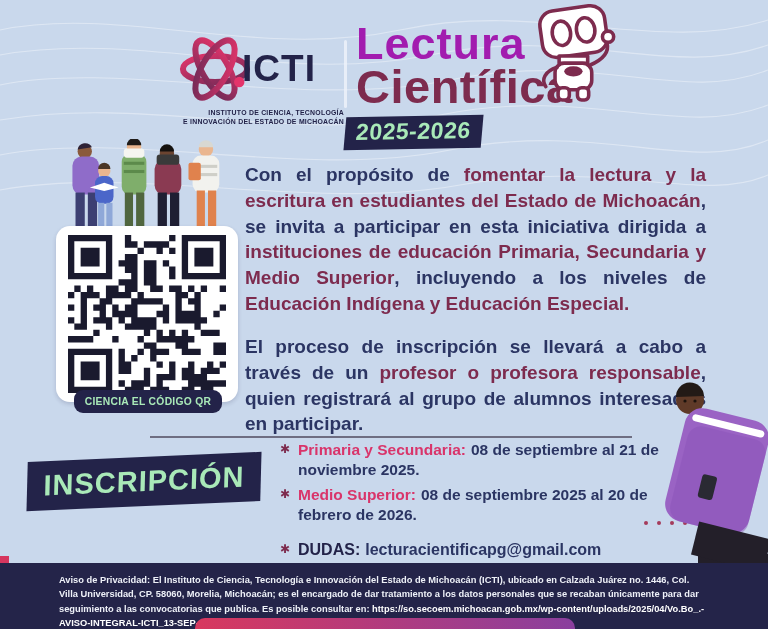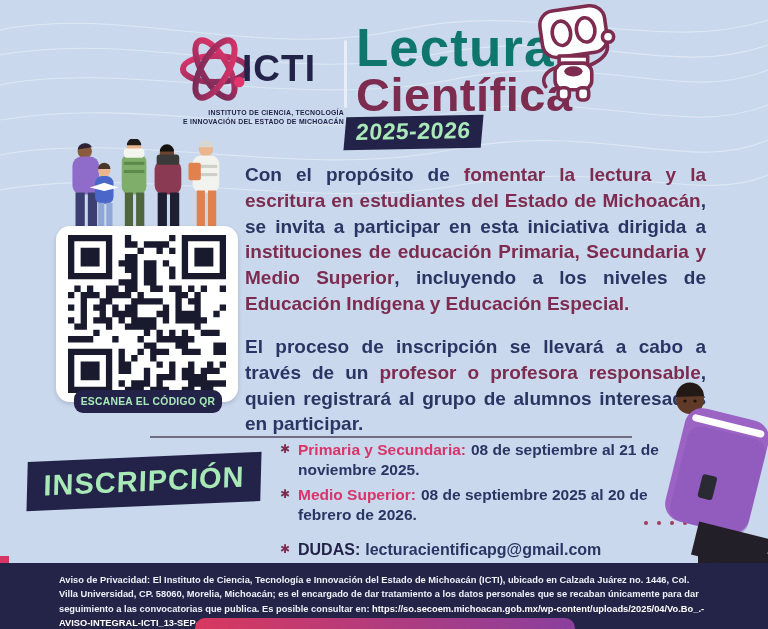--- a/index.html
+++ b/index.html
@@ -13,21 +13,21 @@
 
   
   .logo-block { left:148px; top:30px; width:196px; text-align:right; }
   .logo-row { display:flex; align-items:center; justify-content:center; }
   .atom-svg { width:78px; height:78px; margin-right:-12px; }
   .logo-acronym { font-size:37px; font-weight:800; color:#232349; letter-spacing:1px; }
   .logo-sub { margin-top:0px; color:#232349; font-size:6.9px; font-weight:700; letter-spacing:0.25px; line-height:1.35; }
   .divider-v { left:344px; top:40px; width:3px; height:68px; background:#edf2fa; border-radius:2px; opacity:.85; }
 
   .title-block { left:356px; top:21px; line-height:1; }
-  .title1 { font-size:53px; font-weight:800; color:#0f766e; letter-spacing:1px; }
+  .title1 { font-size:45px; font-weight:800; color:#a21caf; letter-spacing:1px; }
   .title2 { font-size:47px; font-weight:800; color:#7d2b4e; margin-top:-3px; letter-spacing:0.5px; }
   .robot-svg { left:510px; top:0px; width:138px; height:104px; }
 
   .convocatoria-row { left:345px; top:116px; display:flex; align-items:center; gap:9px; }
   .conv-label { font-size:21.5px; font-weight:800; color:#7d2b4e; letter-spacing:0.5px; }
   .conv-years { background:#232349; color:#a9e9b8; font-size:23px; font-weight:800; padding:2px 11px 4px; transform:skew(-6deg) rotate(-1deg); letter-spacing:0.5px; }
 
   
   .people-svg { left:56px; top:139px; width:190px; height:103px; }
   .qr-card { left:56px; top:226px; width:182px; height:176px; background:#ffffff; border-radius:14px; box-shadow:0 2px 4px rgba(40,40,80,.18); display:flex; justify-content:center; }
@@ -168,21 +168,21 @@
   </svg>
 
   <div class="abs qr-card">
     <svg viewBox="0 0 150 150">
         <path d="M54,0h6v6h-6zM96,0h6v6h-6zM54,6h6v6h-6zM60,6h6v6h-6zM72,6h6v6h-6zM78,6h6v6h-6zM84,6h6v6h-6zM90,6h6v6h-6zM66,12h6v6h-6zM84,12h6v6h-6zM96,12h6v6h-6zM54,18h6v6h-6zM60,18h6v6h-6zM48,24h6v6h-6zM54,24h6v6h-6zM60,24h6v6h-6zM72,24h6v6h-6zM78,24h6v6h-6zM90,24h6v6h-6zM54,30h6v6h-6zM60,30h6v6h-6zM72,30h6v6h-6zM78,30h6v6h-6zM96,30h6v6h-6zM60,36h6v6h-6zM72,36h6v6h-6zM78,36h6v6h-6zM96,36h6v6h-6zM48,42h6v6h-6zM54,42h6v6h-6zM60,42h6v6h-6zM72,42h6v6h-6zM78,42h6v6h-6zM6,48h6v6h-6zM18,48h6v6h-6zM36,48h6v6h-6zM42,48h6v6h-6zM54,48h6v6h-6zM60,48h6v6h-6zM78,48h6v6h-6zM84,48h6v6h-6zM96,48h6v6h-6zM102,48h6v6h-6zM114,48h6v6h-6zM126,48h6v6h-6zM144,48h6v6h-6zM0,54h6v6h-6zM12,54h6v6h-6zM18,54h6v6h-6zM24,54h6v6h-6zM36,54h6v6h-6zM42,54h6v6h-6zM48,54h6v6h-6zM54,54h6v6h-6zM66,54h6v6h-6zM102,54h6v6h-6zM108,54h6v6h-6zM120,54h6v6h-6zM12,60h6v6h-6zM30,60h6v6h-6zM36,60h6v6h-6zM60,60h6v6h-6zM66,60h6v6h-6zM72,60h6v6h-6zM78,60h6v6h-6zM84,60h6v6h-6zM102,60h6v6h-6zM114,60h6v6h-6zM120,60h6v6h-6zM0,66h6v6h-6zM12,66h6v6h-6zM24,66h6v6h-6zM30,66h6v6h-6zM42,66h6v6h-6zM54,66h6v6h-6zM60,66h6v6h-6zM90,66h6v6h-6zM102,66h6v6h-6zM120,66h6v6h-6zM144,66h6v6h-6zM12,72h6v6h-6zM30,72h6v6h-6zM42,72h6v6h-6zM48,72h6v6h-6zM54,72h6v6h-6zM60,72h6v6h-6zM84,72h6v6h-6zM90,72h6v6h-6zM102,72h6v6h-6zM108,72h6v6h-6zM114,72h6v6h-6zM120,72h6v6h-6zM138,72h6v6h-6zM0,78h6v6h-6zM12,78h6v6h-6zM24,78h6v6h-6zM30,78h6v6h-6zM36,78h6v6h-6zM48,78h6v6h-6zM60,78h6v6h-6zM66,78h6v6h-6zM72,78h6v6h-6zM78,78h6v6h-6zM90,78h6v6h-6zM102,78h6v6h-6zM108,78h6v6h-6zM114,78h6v6h-6zM120,78h6v6h-6zM126,78h6v6h-6zM6,84h6v6h-6zM12,84h6v6h-6zM36,84h6v6h-6zM54,84h6v6h-6zM60,84h6v6h-6zM66,84h6v6h-6zM72,84h6v6h-6zM78,84h6v6h-6zM120,84h6v6h-6zM24,90h6v6h-6zM72,90h6v6h-6zM84,90h6v6h-6zM96,90h6v6h-6zM108,90h6v6h-6zM126,90h6v6h-6zM132,90h6v6h-6zM138,90h6v6h-6zM0,96h6v6h-6zM6,96h6v6h-6zM12,96h6v6h-6zM18,96h6v6h-6zM42,96h6v6h-6zM66,96h6v6h-6zM84,96h6v6h-6zM90,96h6v6h-6zM96,96h6v6h-6zM102,96h6v6h-6zM108,96h6v6h-6zM114,96h6v6h-6zM72,102h6v6h-6zM78,102h6v6h-6zM102,102h6v6h-6zM108,102h6v6h-6zM138,102h6v6h-6zM144,102h6v6h-6zM48,108h6v6h-6zM66,108h6v6h-6zM78,108h6v6h-6zM84,108h6v6h-6zM90,108h6v6h-6zM108,108h6v6h-6zM114,108h6v6h-6zM120,108h6v6h-6zM138,108h6v6h-6zM144,108h6v6h-6zM48,114h6v6h-6zM60,114h6v6h-6zM78,114h6v6h-6zM48,120h6v6h-6zM54,120h6v6h-6zM84,120h6v6h-6zM96,120h6v6h-6zM114,120h6v6h-6zM132,120h6v6h-6zM144,120h6v6h-6zM48,126h6v6h-6zM54,126h6v6h-6zM72,126h6v6h-6zM96,126h6v6h-6zM108,126h6v6h-6zM114,126h6v6h-6zM126,126h6v6h-6zM132,126h6v6h-6zM138,126h6v6h-6zM72,132h6v6h-6zM84,132h6v6h-6zM90,132h6v6h-6zM96,132h6v6h-6zM108,132h6v6h-6zM114,132h6v6h-6zM120,132h6v6h-6zM126,132h6v6h-6zM48,138h6v6h-6zM60,138h6v6h-6zM66,138h6v6h-6zM72,138h6v6h-6zM84,138h6v6h-6zM114,138h6v6h-6zM120,138h6v6h-6zM126,138h6v6h-6zM132,138h6v6h-6zM138,138h6v6h-6zM144,138h6v6h-6zM54,144h6v6h-6zM60,144h6v6h-6zM66,144h6v6h-6zM78,144h6v6h-6zM84,144h6v6h-6zM90,144h6v6h-6zM108,144h6v6h-6zM114,144h6v6h-6zM126,144h6v6h-6zM132,144h6v6h-6z" fill="#1a1a2e"></path>
         <path d="M0,0h42v42h-42zM6,6v30h30v-30zM12,12h18v18h-18z" fill="#1a1a2e" fill-rule="evenodd"></path>
         <path d="M108,0h42v42h-42zM114,6v30h30v-30zM120,12h18v18h-18z" fill="#1a1a2e" fill-rule="evenodd"></path>
         <path d="M0,108h42v42h-42zM6,114v30h30v-30zM12,120h18v18h-18z" fill="#1a1a2e" fill-rule="evenodd"></path>
       </svg>
   </div>
-  <div class="abs qr-pill">ESCANEA EL CÓDIGO QR</div>
+  <div class="abs qr-pill">CIENCIA EL CÓDIGO QR</div>
 
   <div class="abs body-text">
     <p><span>Con el propósito de </span><span class="run-bold">fomentar la lectura y la escritura en estudiantes del Estado de Michoacán</span><span>, se invita a participar en esta iniciativa dirigida a </span><span class="run-bold">instituciones de educación Primaria, Secundaria y Medio Superior</span><span>, incluyendo a los niveles de </span><span class="run-bold">Educación Indígena y Educación Especial.</span></p>
     <p><span>El proceso de inscripción se llevará a cabo a través de un </span><span class="run-bold">profesor o profesora responsable</span><span>, quien registrará al grupo de alumnos interesados en participar.</span></p>
   </div>
 
   <div class="abs divider-h"></div>
 
   <div class="abs ins-badge">
     <span>INSCRIPCIÓN</span>

